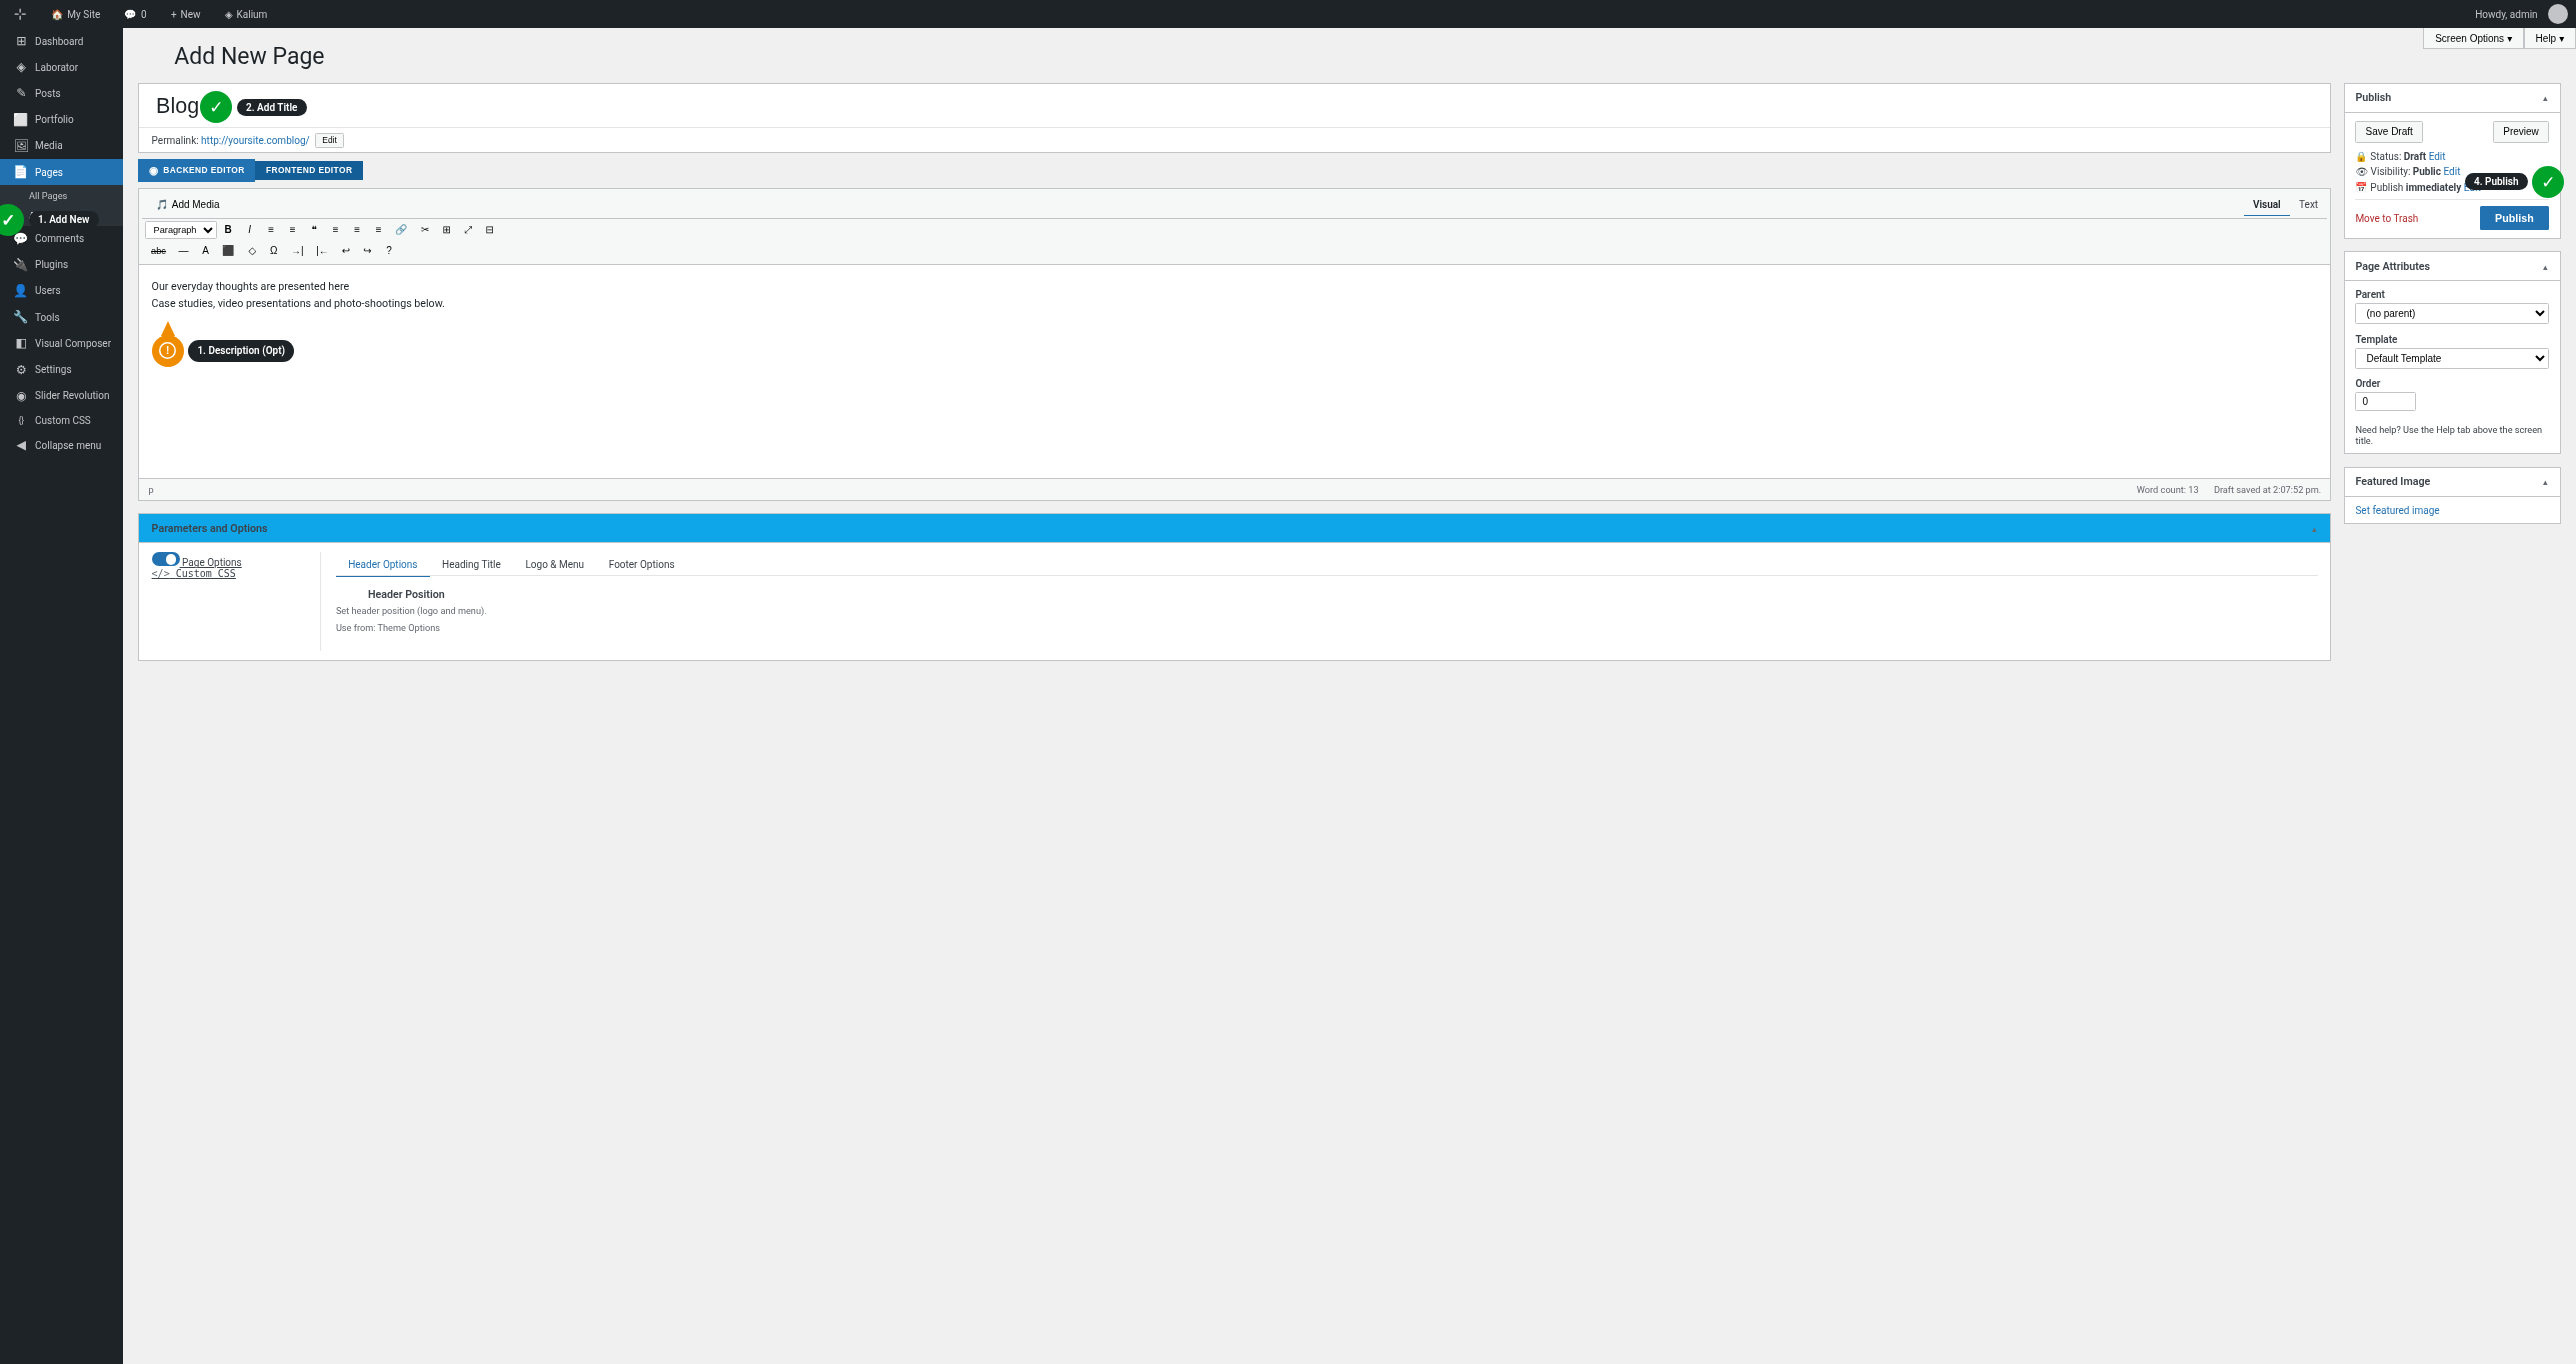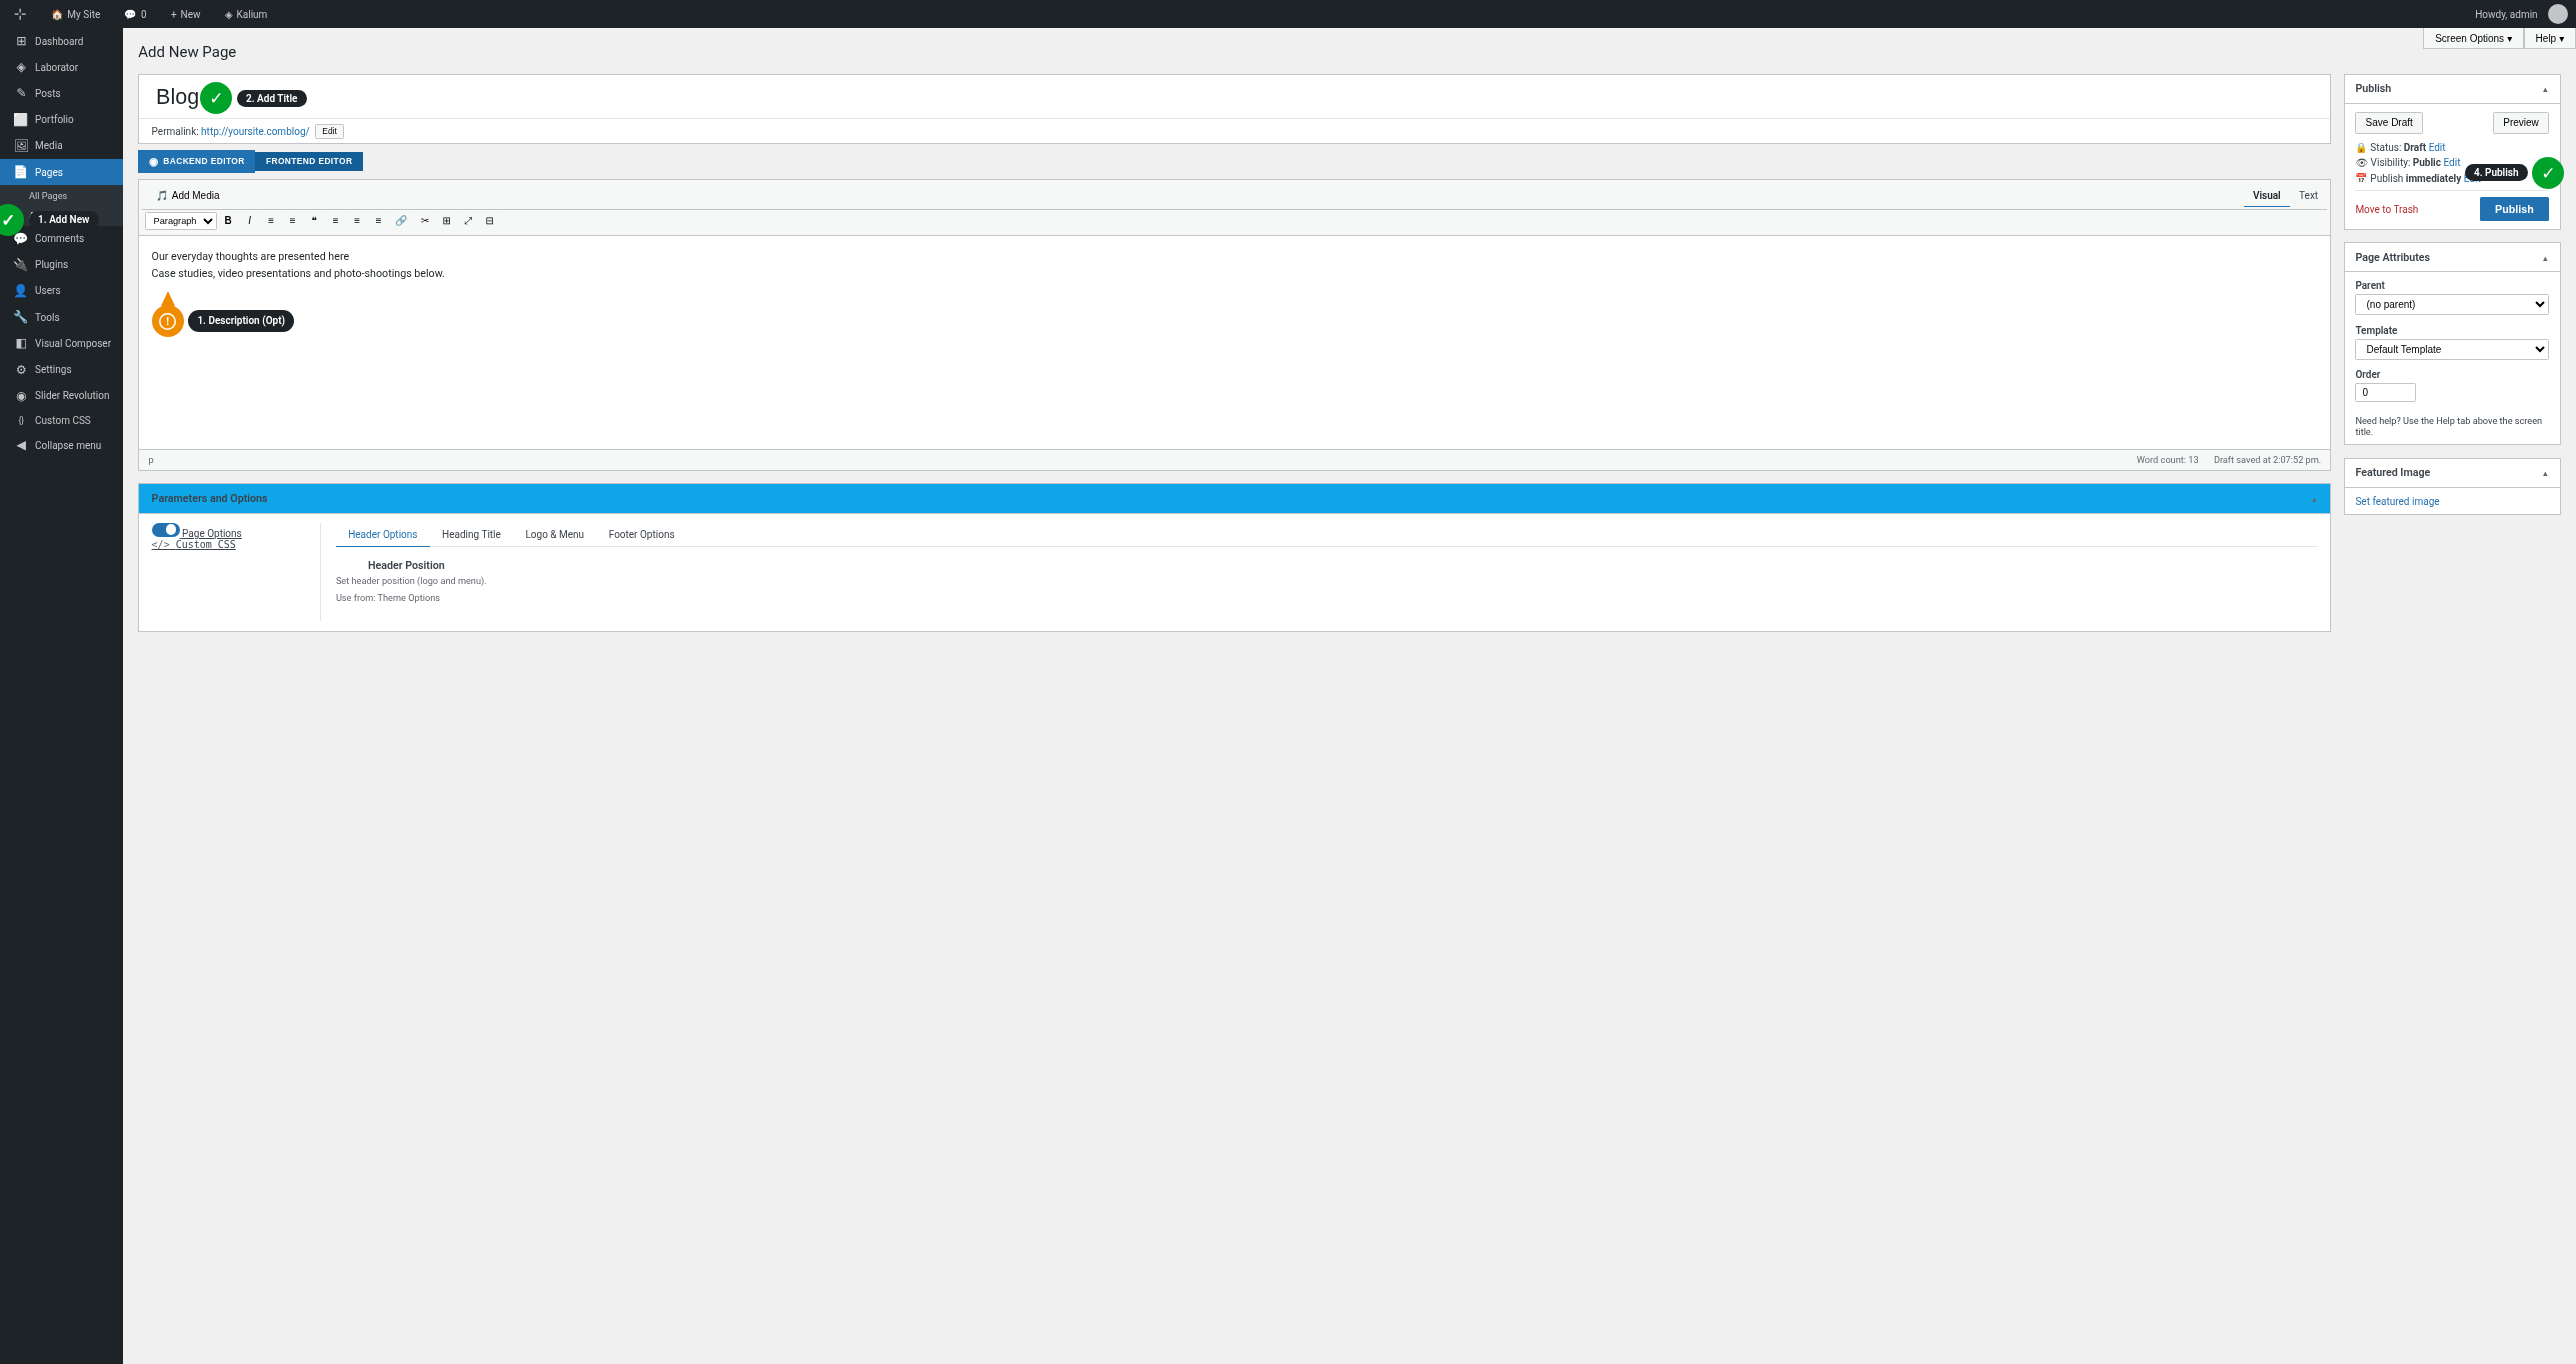--- a/index.html
+++ b/index.html
@@ -88,21 +88,21 @@
     }
 
     
     #wpcontent {
       flex: 1;
       padding: 15.3px 15.3px 15.3px 15.3px;
       min-width: 0;
     }
 
     .wrap { max-width: 100%; }
-    .page-title { font-size: 15px; font-weight: 400; color: #1d2327; margin-bottom: 12.3px; }
+    .page-title { font-size: 23px; font-weight: 400; color: #1d2327; margin-bottom: 12.3px; margin-left: 36px; }
 
     
     #titlediv {
       background: #fff;
       border: 0.8px solid #c3c4c7;
       margin-bottom: 0;
     }
     #title {
       width: 100%;
       font-size: 21.5px;
@@ -604,20 +604,33 @@
               <button class="mce-btn">≡</button>
               <button class="mce-btn">≡</button>
               <button class="mce-btn">≡</button>
               <button class="mce-btn">🔗</button>
               <button class="mce-btn">✂</button>
               <button class="mce-btn">⊞</button>
               <button class="mce-btn">⤢</button>
               <button class="mce-btn">⊟</button>
             </div>
 
+            <div class="mce-toolbar">
+              <button class="mce-btn" style="font-size:9.2px;text-decoration:line-through;">abc</button>
+              <button class="mce-btn">—</button>
+              <button class="mce-btn">A</button>
+              <button class="mce-btn">⬛</button>
+              <button class="mce-btn">◇</button>
+              <button class="mce-btn">Ω</button>
+              <button class="mce-btn">→|</button>
+              <button class="mce-btn">|←</button>
+              <button class="mce-btn">↩</button>
+              <button class="mce-btn">↪</button>
+              <button class="mce-btn">?</button>
+            </div>
           </div>
 
           <div id="wp-content-editor-container" style="position:relative;">
             <div class="mce-content-body" contenteditable="true" style="">
               <p>Our everyday thoughts are presented here</p>
               <p>Case studies, video presentations and photo-shootings below.</p>
 
               <div style="display:flex;align-items:center;gap:4.6px;pointer-events:none;position:relative;margin-top:23px;z-index:300;">
                 <div class="orange-circle" style="position:relative;">
                   <svg width="17" height="17" viewBox="0 0 22 22" fill="none" xmlns="http://www.w3.org/2000/svg" style="font-size:22px">

